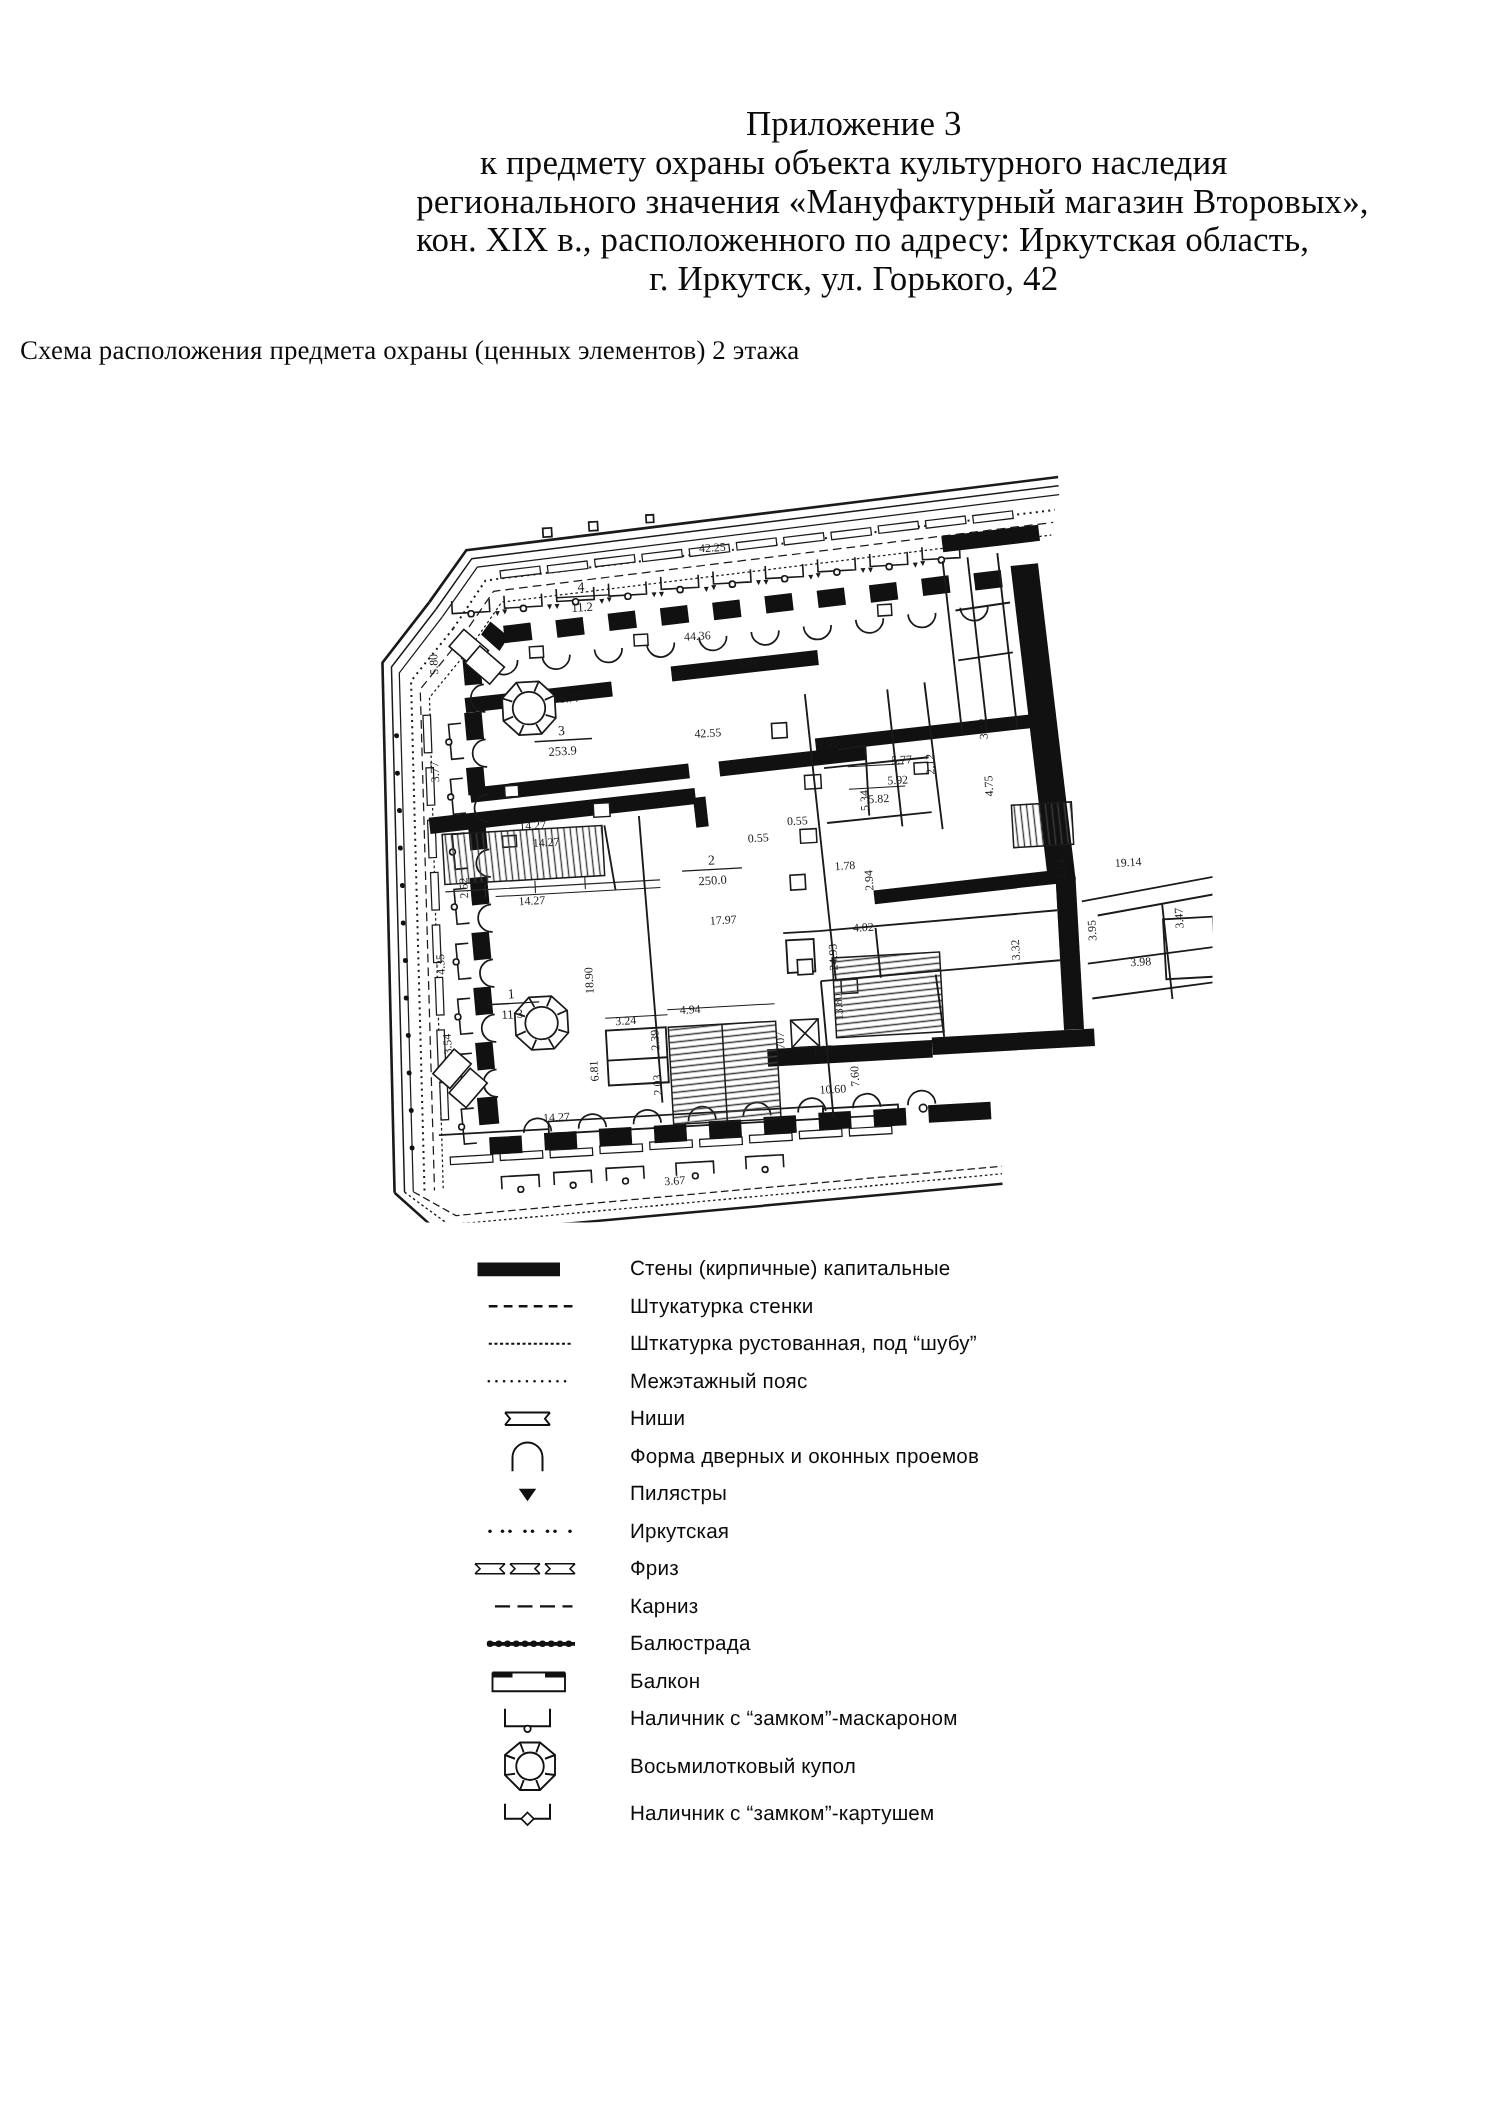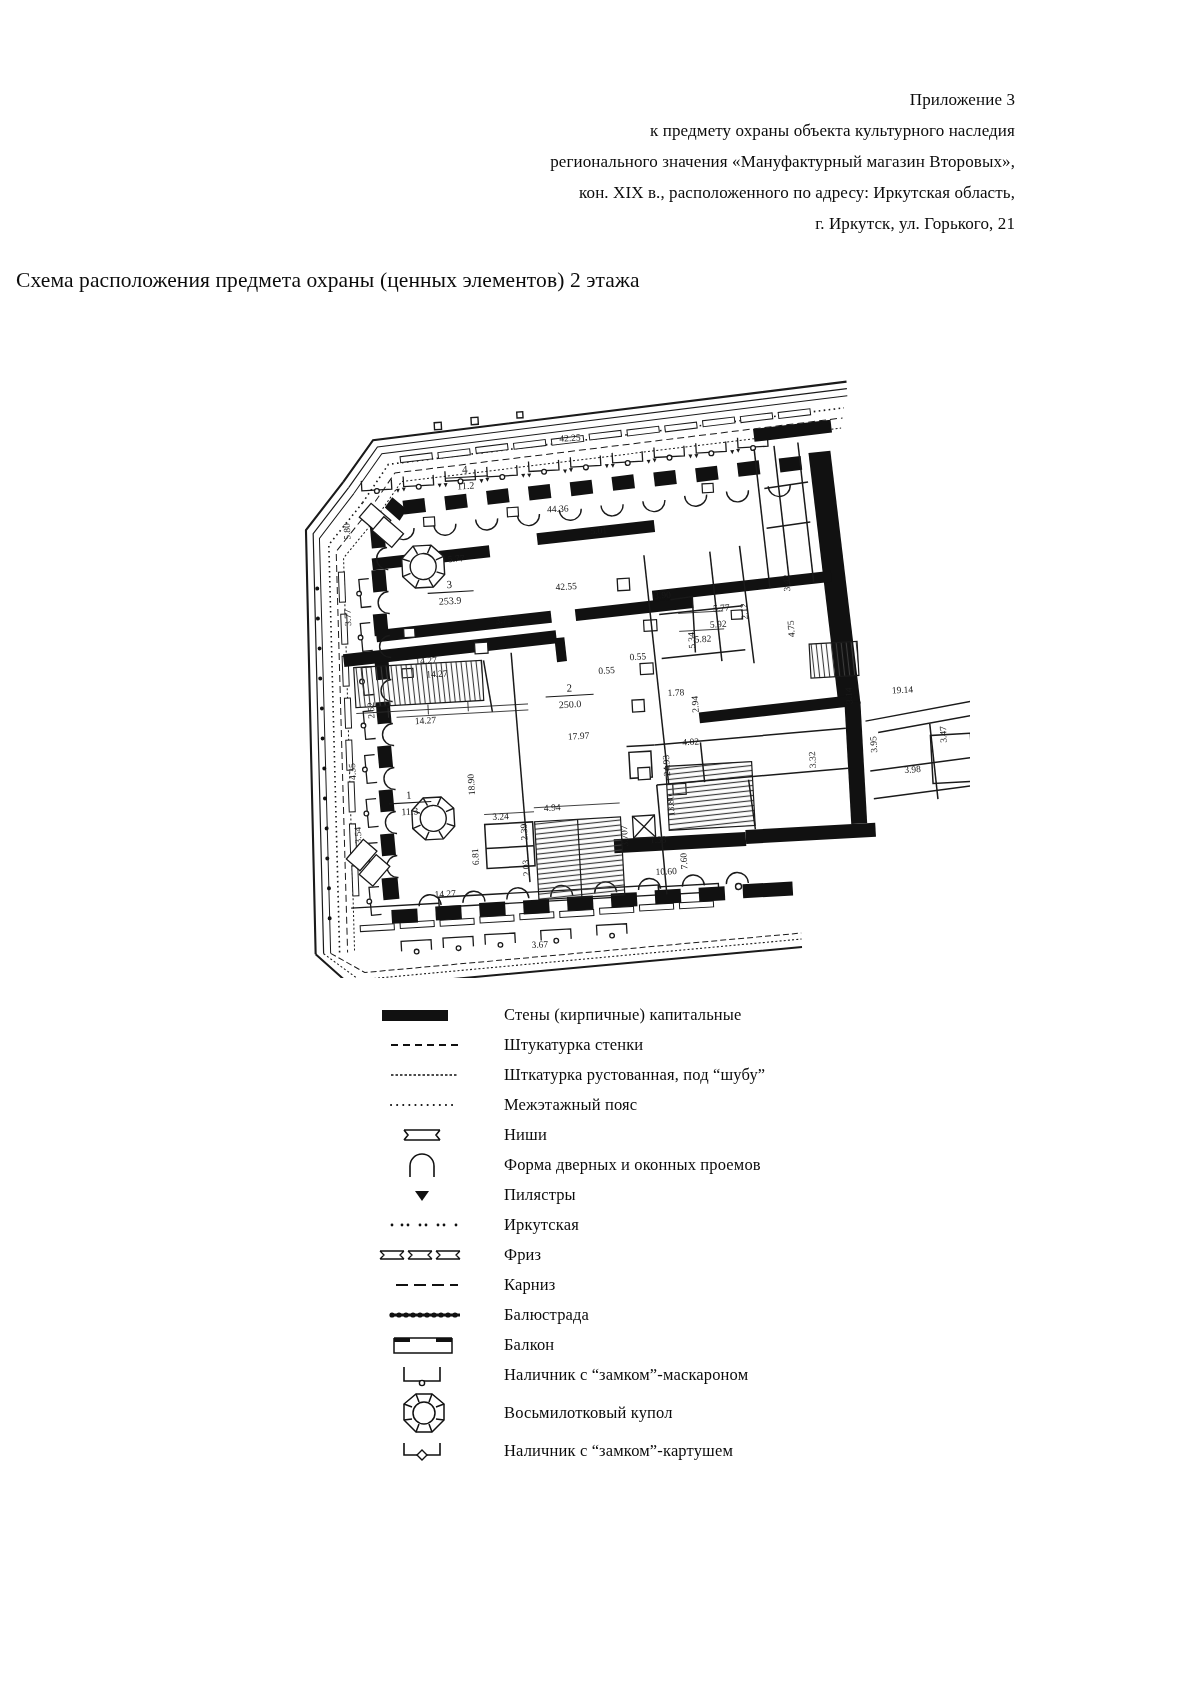--- a/index.html
+++ b/index.html
@@ -14,24 +14,24 @@
     position: relative;
     font-family: "Liberation Serif", "DejaVu Serif", serif;
     color: #0b0b0b;
     overflow: hidden;
   }
 
   
   #header-block {
     position: absolute;
     top: 84px;
-    right: 185px;
+    right: 167px;
     width: 700px;
-    text-align: right;
-    font-size: 17px;
+    text-align: center;
+    font-size: 28px;
     line-height: 31px;
     letter-spacing: .1px;
   }
   #header-block .hline { display: block; white-space: nowrap; }
 
   
   #doc-title {
     position: absolute;
     top: 268px;
     left: 16px;
@@ -68,33 +68,33 @@
     min-width: 108px;
     height: 28px;
     position: relative;
   }
   .legend-sym svg { position:absolute; left:0; top:0; }
   .legend-label {
     padding-left: 18px;
     font-size: 16.5px;
     line-height: 20px;
     white-space: nowrap;
-    font-family: Liberation Serif, serif;
+    font-family: Liberation Sans, sans-serif;
     letter-spacing: .15px;
   }
 </style>
 </head>
 <body>
 
 <div id="header-block">
   <span class="hline">Приложение 3</span>
   <span class="hline">к предмету охраны объекта культурного наследия</span>
   <span class="hline">регионального значения «Мануфактурный магазин Второвых»,</span>
   <span class="hline">кон. XIX в., расположенного по адресу: Иркутская область,</span>
-  <span class="hline">г. Иркутск, ул. Горького, 21</span>
+  <span class="hline">г. Иркутск, ул. Горького, 42</span>
 </div>
 
 <div id="doc-title">Схема расположения предмета охраны (ценных элементов) 2 этажа</div>
 
 <div id="plan-area">
 <svg id="plan-svg" viewBox="0 0 745 660" xmlns="http://www.w3.org/2000/svg">
   <defs>
     <pattern id="hatch" width="5" height="5" patternUnits="userSpaceOnUse" patternTransform="rotate(-3)">
       <path d="M0 2.5 H5" stroke="#3b3b3b" stroke-width="1.2"></path>
     </pattern>

